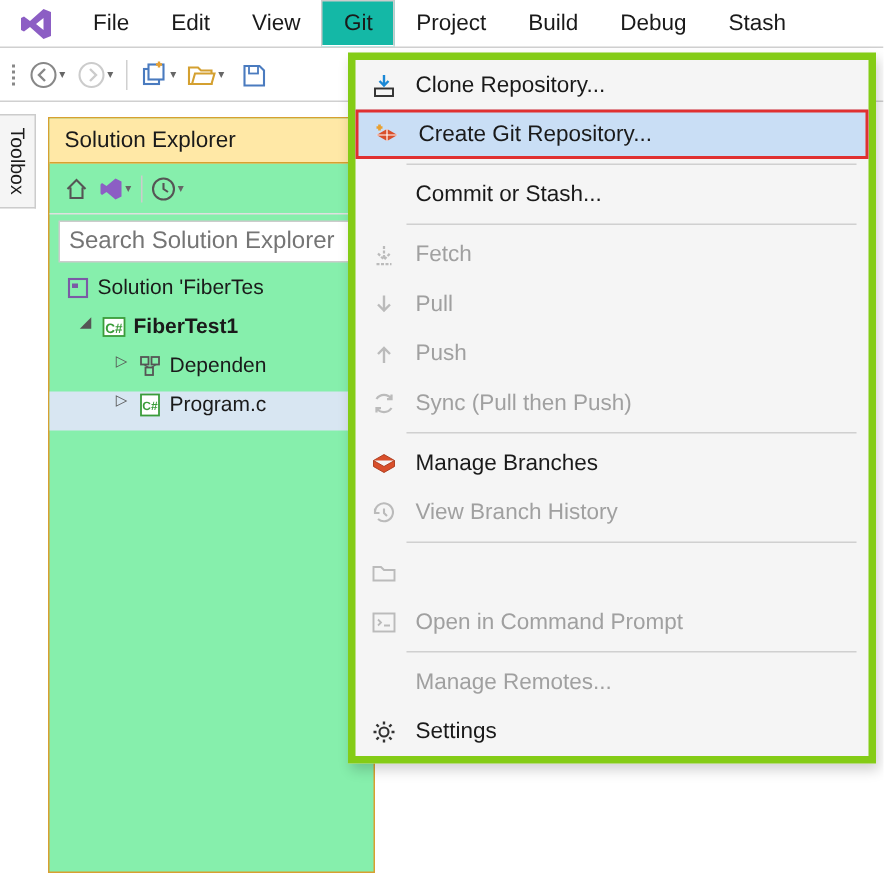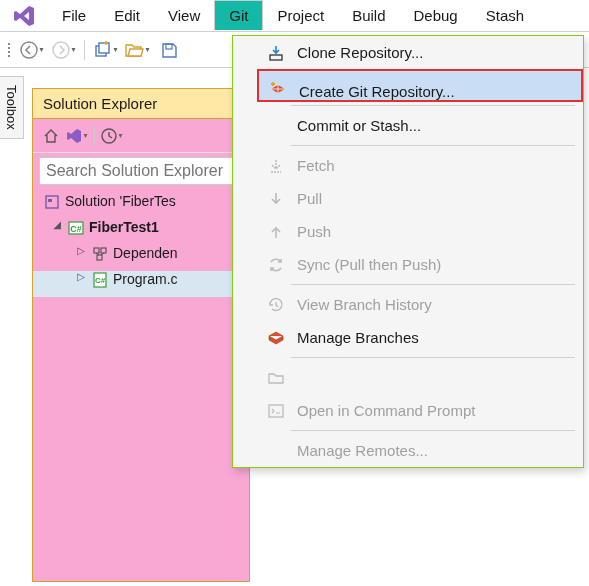--- a/index.html
+++ b/index.html
@@ -17,40 +17,40 @@
   .tool-sep { width: 1px; height: 20px; background: #d0d0d0; margin: 0 2px; }
   .drop-arrow { font-size: 8px; color: #666; margin-left: 1px; }
   .grip { display: flex; flex-direction: column; gap: 2px; margin-right: 4px; margin-left: 2px; }
   .grip span { width: 2px; height: 2px; background: #888; }
   
   
   .main { display: flex; height: calc(100% - 72px); position: relative; }
   .sidebar-tab { writing-mode: vertical-rl; text-orientation: mixed; padding: 8px 4px; font-size: 13px; border: 1px solid #ccc; border-left: none; background: #f5f5f5; cursor: default; height: fit-content; margin-top: 8px; }
   
   
-  .panel { margin: 20px 0 0 8px; border: 1px solid #d8a030; width: 218px; background: #f9a8d4; }
+  .panel { margin: 10px 0 0 8px; border: 1px solid #d8a030; width: 218px; background: #86efac; }
   .panel-title { background: #ffe8a6; padding: 6px 10px; font-size: 15px; border-bottom: 1px solid #d8a030; }
   .panel-toolbar { display: flex; align-items: center; height: 34px; padding: 0 6px; gap: 2px; border-bottom: 1px solid #e0e0e0; }
   .panel-tool { width: 24px; height: 24px; display: flex; align-items: center; justify-content: center; }
   .panel-search { display: flex; border: 1px solid #ccc; margin: 4px 6px; }
   .panel-search input { border: none; outline: none; padding: 4px 6px; font-size: 16px; flex: 1; width: 100%; color: #888; }
   
   
   .tree { padding: 4px 0; font-size: 14px; }
   .tree-row { display: flex; height: 26px; padding-left: 6px; gap: 4px; cursor: default; }
   .tree-row.selected { background: #d8e6f2; }
   .expander { width: 12px; font-size: 10px; color: #555; display: inline-flex; justify-content: center; }
   .tree-icon { width: 18px; height: 18px; display: inline-flex; align-items: center; justify-content: center; }
   .tree-label b { font-weight: 600; }
   
   
-  .dropdown { position: absolute; left: 232px; top: 35px; width: 352px; background: #f5f5f5; border: 1px solid #84cc16; box-shadow: 2px 4px 8px rgba(0,0,0,0.18); z-index: 10; padding-left: 24px; }
+  .dropdown { position: absolute; left: 232px; top: 35px; width: 352px; background: #f5f5f5; border: 5px solid #84cc16; box-shadow: 2px 4px 8px rgba(0,0,0,0.18); z-index: 10; }
   .dd-item { display: flex; align-items: center; height: 33px; padding: 0 10px 0 8px; gap: 10px; cursor: default; font-size: 15px; }
   .dd-item.disabled { color: #a0a0a0; }
-  .dd-item.highlight { background: #c9def5; border: 2.5px solid #e03030; align-items: flex-end; }
+  .dd-item.highlight { background: #c9def5; border: 2.5px solid #e03030; }
   .dd-icon { width: 22px; height: 22px; display: flex; align-items: center; justify-content: center; flex-shrink: 0; }
   .dd-sep { height: 1px; background: #d0d0d0; margin: 3px 8px 3px 34px; }
   .dd-sub { margin-left: auto; color: #333; font-size: 11px; }
   
   svg { display: block; }
 </style>
 </head>
 <body>
 
 <div class="menubar">
@@ -241,37 +241,37 @@
   </div>
   <div class="dd-item disabled">
     <span class="dd-icon">
       <svg width="18" height="18" viewBox="0 0 18 18">
           <path d="M4 6 A6 6 0 0 1 14 6 M14 12 A6 6 0 0 1 4 12 M14 3 L14 6 L11 6 M4 15 L4 12 L7 12" fill="none" stroke="#bbb" stroke-width="1.5"></path>
         </svg>
     </span>
     <span>Sync (Pull then Push)</span>
   </div>
   <div class="dd-sep"></div>
+  <div class="dd-item">
+    <span class="dd-icon">
+      <svg width="18" height="18" viewBox="0 0 18 18">
+          <path d="M9 3 L16 7 L9 11 L2 7 Z M2 7 L2 11 L9 15 L16 11 L16 7" fill="#d94f2b" stroke="#a83818" stroke-width="0.6"></path>
+        </svg>
+    </span>
+    <span>Manage Branches</span>
+  </div>
   <div class="dd-item disabled">
     <span class="dd-icon">
       <svg width="18" height="18" viewBox="0 0 18 18">
           <path d="M3 9 A6 6 0 1 1 5 13 M3 6 L3 9 L6 9" fill="none" stroke="#bbb" stroke-width="1.4"></path>
           <path d="M9 6 L9 9 L11 11" fill="none" stroke="#bbb" stroke-width="1.4"></path>
         </svg>
     </span>
     <span>View Branch History</span>
   </div>
-  <div class="dd-item">
-    <span class="dd-icon">
-      <svg width="18" height="18" viewBox="0 0 18 18">
-          <path d="M9 3 L16 7 L9 11 L2 7 Z M2 7 L2 11 L9 15 L16 11 L16 7" fill="#d94f2b" stroke="#a83818" stroke-width="0.6"></path>
-        </svg>
-    </span>
-    <span>Manage Branches</span>
-  </div>
   <div class="dd-sep"></div>
   <div class="dd-item disabled">
     <span class="dd-icon">
       <svg width="18" height="18" viewBox="0 0 18 18">
           <path d="M2 5 L7 5 L9 7 L16 7 L16 14 L2 14 Z" fill="none" stroke="#bbb" stroke-width="1.3"></path>
         </svg>
     </span>
   </div>
   <div class="dd-item disabled">
     <span class="dd-icon">
@@ -280,13 +280,22 @@
           <path d="M5 7 L7 9 L5 11 M9 11 L13 11" stroke="#bbb" stroke-width="1.2" fill="none"></path>
         </svg>
     </span>
     <span>Open in Command Prompt</span>
   </div>
   <div class="dd-sep"></div>
   <div class="dd-item disabled">
     <span class="dd-icon"></span>
     <span>Manage Remotes...</span>
   </div>
+  <div class="dd-item">
+    <span class="dd-icon">
+      <svg width="18" height="18" viewBox="0 0 18 18">
+          <circle cx="9" cy="9" r="3" fill="none" stroke="#333" stroke-width="1.4"></circle>
+          <path d="M9 2 L9 4 M9 14 L9 16 M2 9 L4 9 M14 9 L16 9 M4 4 L5.5 5.5 M12.5 12.5 L14 14 M4 14 L5.5 12.5 M12.5 5.5 L14 4" stroke="#333" stroke-width="1.6"></path>
+        </svg>
+    </span>
+    <span>Settings</span>
+  </div>
 </div>
 
 </body></html>

